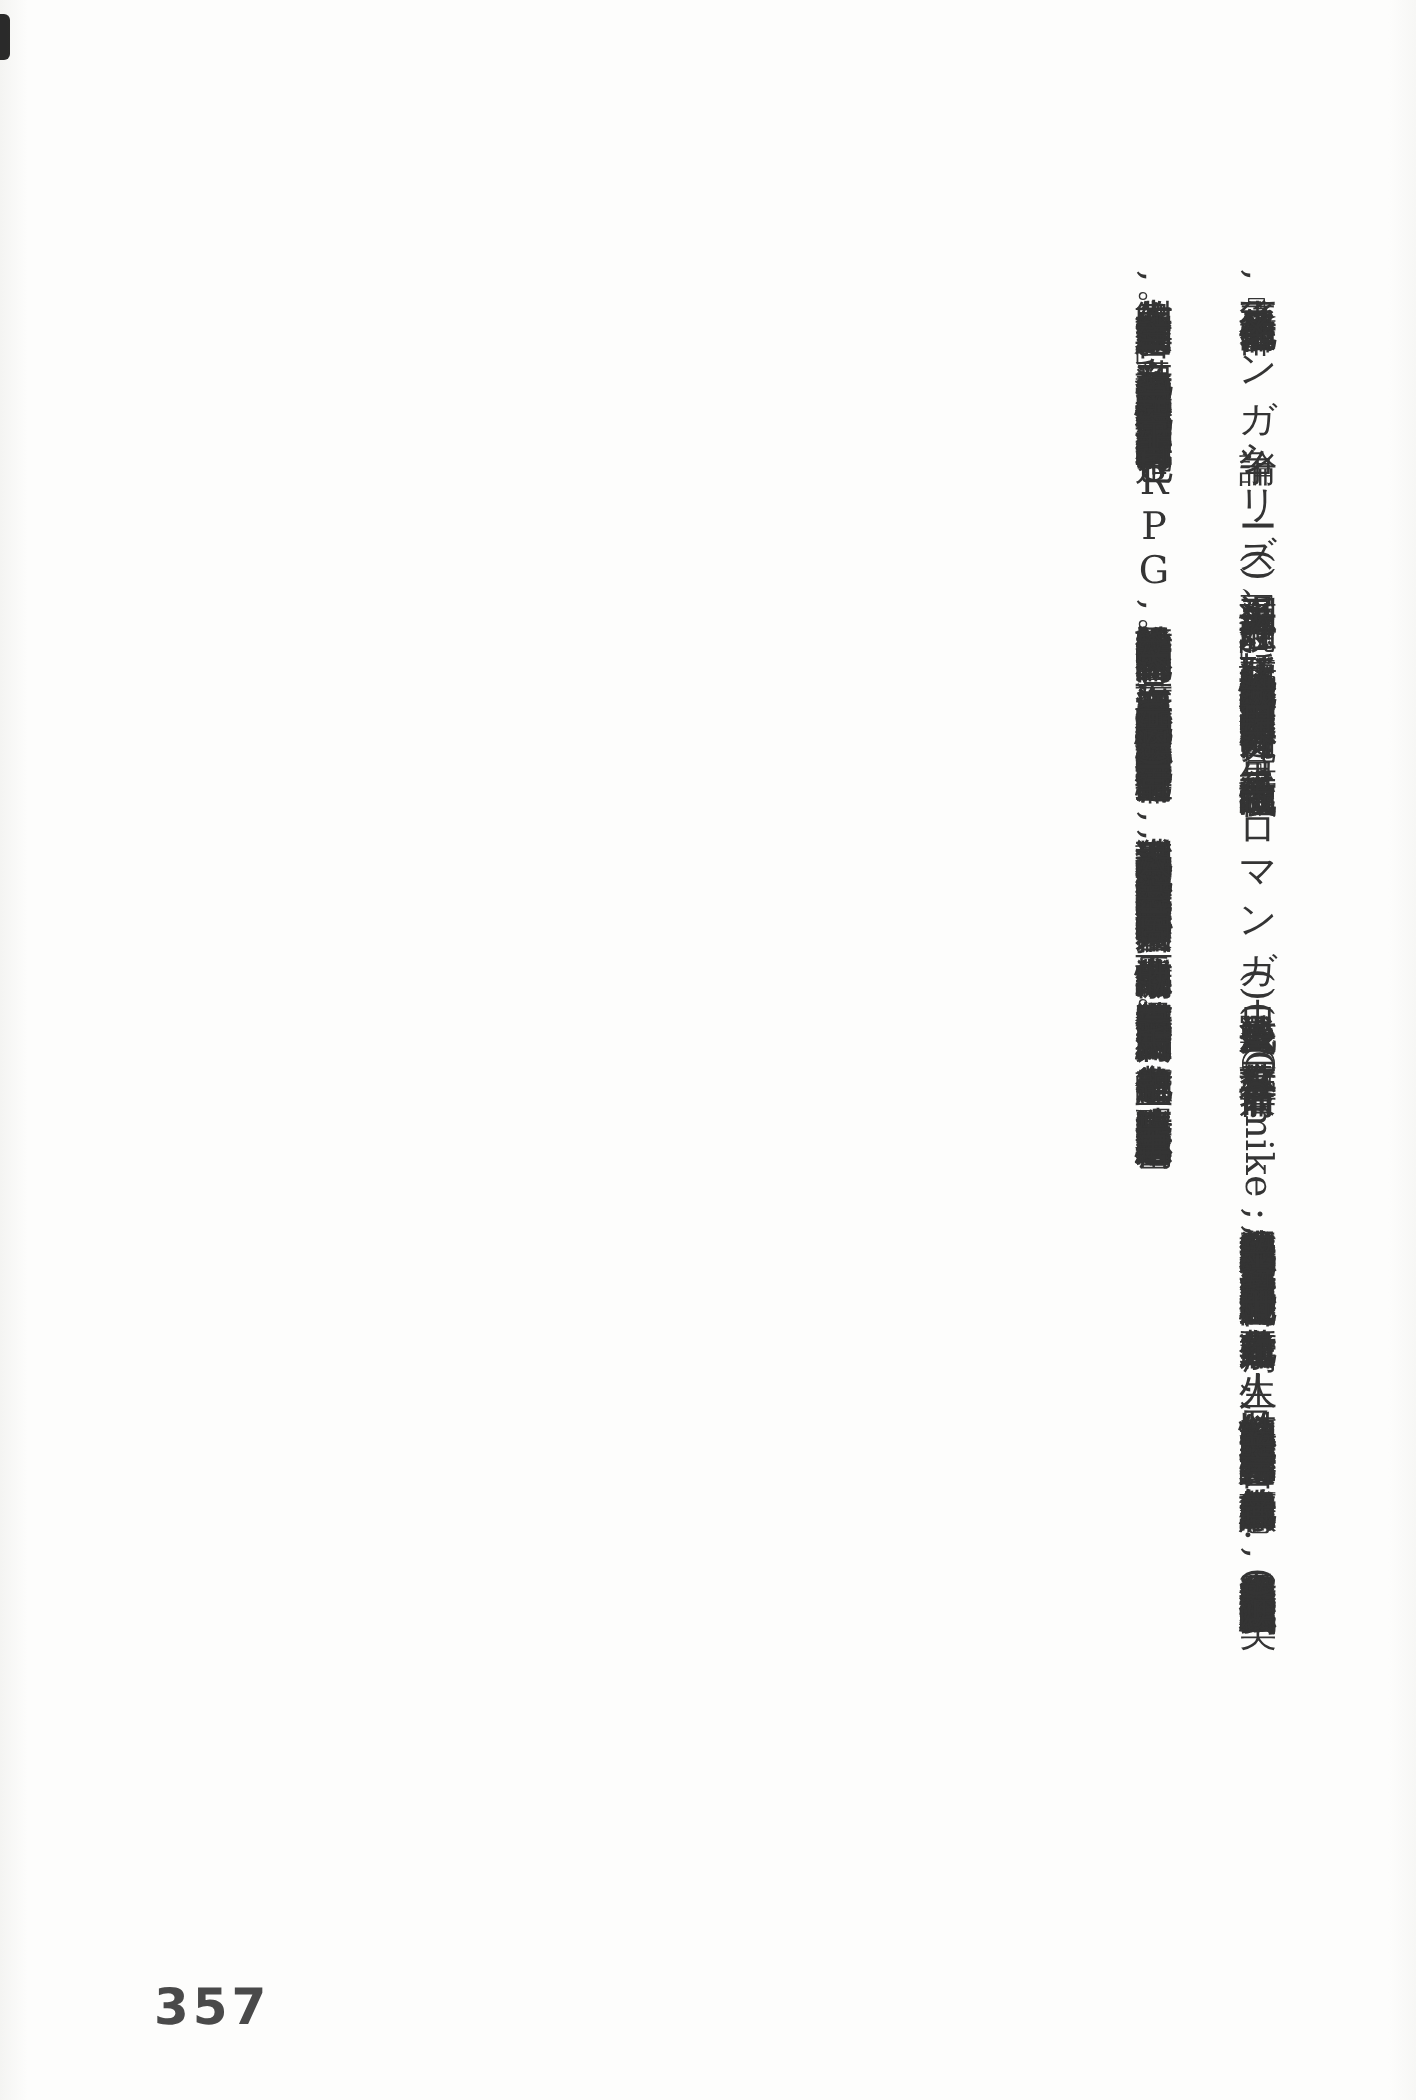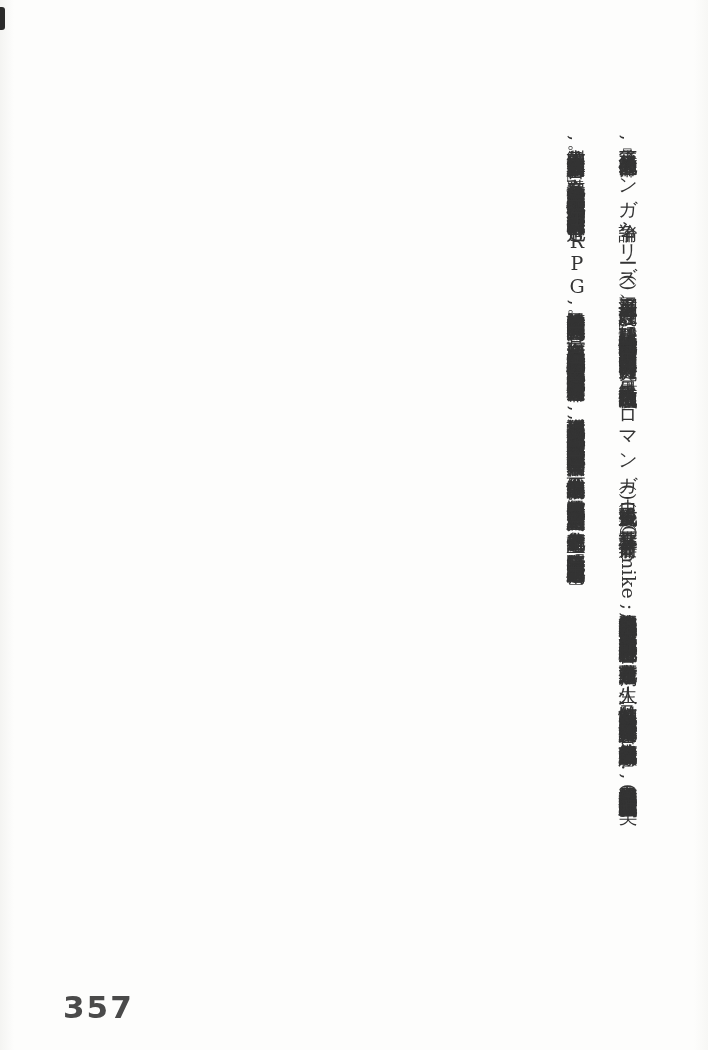--- a/index.html
+++ b/index.html
@@ -46,25 +46,25 @@
     text-indent: 2em;
   }
   .para + .para {
     margin-block-start: 18px; 
   }
   .upright {
     text-orientation: upright; 
   }
   .page-number {
     position: absolute;
-    left: 63px;
+    left: 77px;
     top: 989px;
     font-family: "DejaVu Sans", "Liberation Sans", sans-serif;
     font-weight: bold;
-    font-size: 31px;
+    font-size: 25px;
     letter-spacing: 2px;
     color: #4a4a4a;
   }
 </style>
 </head>
 <body>
 
 <div class="page">
   <div class="scan-mark"></div>
 

